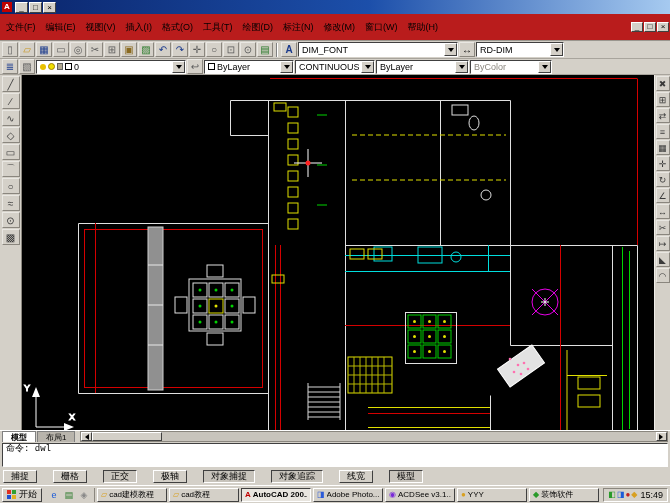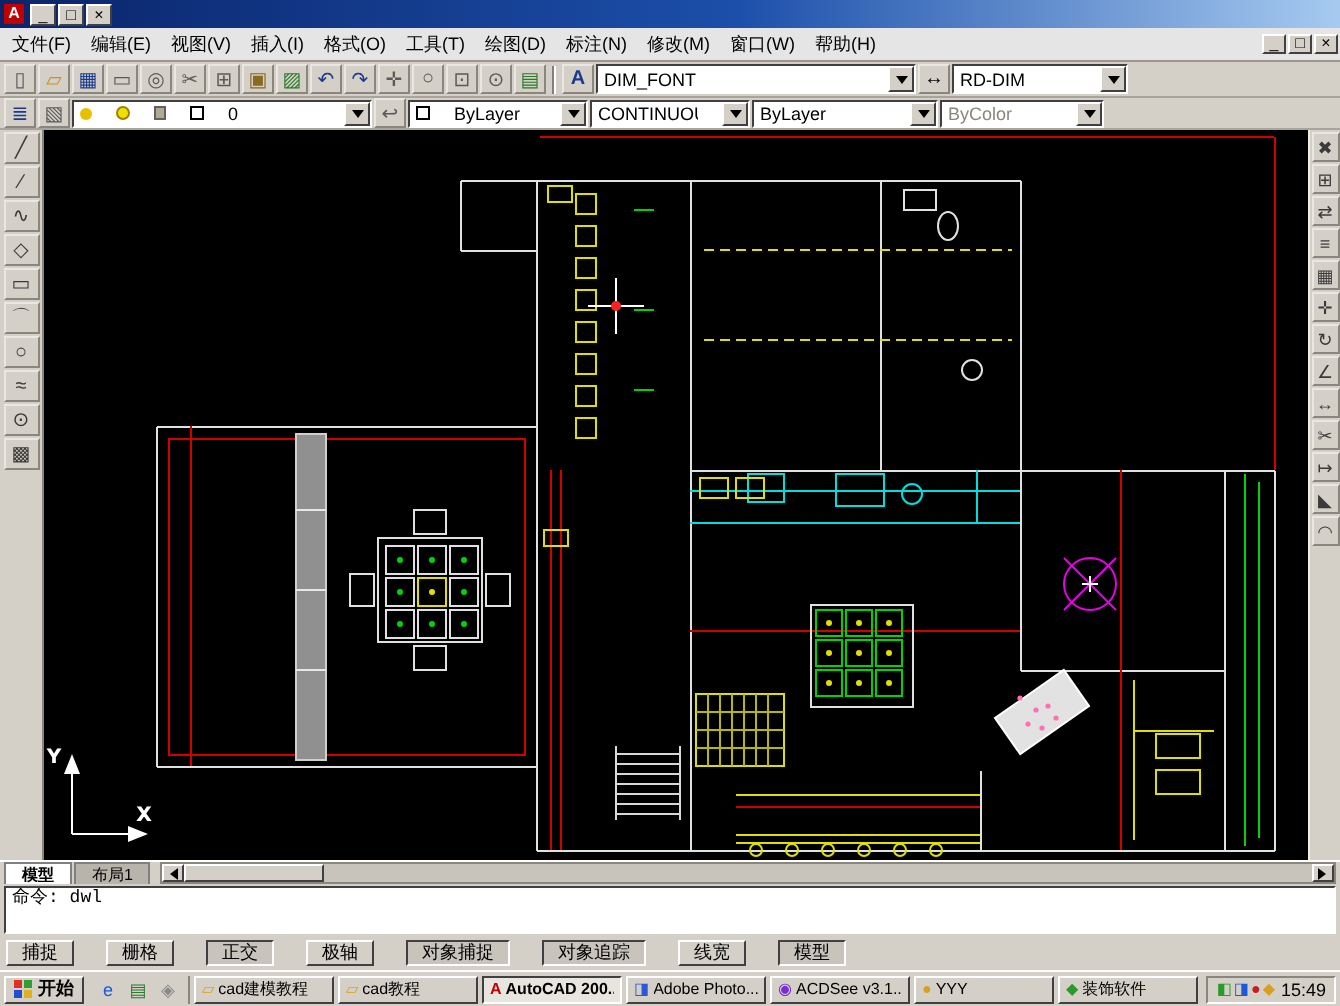--- a/index.html
+++ b/index.html
@@ -7,31 +7,31 @@
 body{font-family:"Liberation Sans",sans-serif;background:#3a6ea5}
 .win{width:670px;height:503px;display:flex;flex-direction:column;background:#d4d0c8;font-size:9px;color:#000}
 
 .titlebar{height:14px;flex:0 0 auto;display:flex;align-items:center;gap:3px;padding:0 2px;background:linear-gradient(90deg,#0a246a 0%,#1c4faa 55%,#a6caf0 100%);color:#fff}
 .app-icon{width:10px;height:10px;background:#c00000;color:#fff;font-size:8px;font-weight:bold;line-height:10px;text-align:center;flex:0 0 auto}
 .title-text{flex:1;font-weight:bold;font-size:8px;white-space:nowrap;overflow:hidden}
 .win-btns{display:flex;gap:1px;flex:0 0 auto}
 .wbtn{width:13px;height:11px;background:#d4d0c8;border:1px solid;border-color:#fff #404040 #404040 #fff;color:#000;font-size:8px;line-height:9px;text-align:center}
 .wbtn.sm{width:12px;height:10px;line-height:8px}
 
-.menubar{height:17px;flex:0 0 auto;display:flex;align-items:center;padding:0 1px;background:#e5e5e5;border-bottom:1px solid #9a968e}
+.menubar{height:27px;flex:0 0 auto;display:flex;align-items:center;padding:0 1px;background:#b91c1c;border-bottom:1px solid #9a968e}
 .menus{display:flex;flex:1;min-width:0}
 .menu-item{padding:0 5px;line-height:13px;white-space:nowrap}
 
 .toolbar{flex:0 0 auto;display:flex;align-items:center;gap:1px;padding:1px 2px;background:#d4d0c8;border-bottom:1px solid #a8a49c}
 .row1{height:18px}
 .row2{height:16px}
 .icons{display:flex;gap:1px;align-items:center}
 .tbtn{width:16px;height:15px;display:flex;align-items:center;justify-content:center;font-size:10px;font-style:normal;background:#d4d0c8;border:1px solid;border-color:#e9e7e2 #8a867e #8a867e #e9e7e2}
 .tsep{width:0;height:14px;border-left:1px solid #808080;border-right:1px solid #fff;margin:0 2px}
-.combo{height:15px;display:flex;align-items:center;gap:12px;background:#fff;border:1px solid;border-color:#404040 #fff #fff #404040;padding-left:3px}
+.combo{height:15px;display:flex;align-items:center;gap:2px;background:#fff;border:1px solid;border-color:#404040 #fff #fff #404040;padding-left:3px}
 .row2 .combo{height:14px}
 .combo-text{flex:1;min-width:0;font-size:9px;white-space:nowrap;overflow:hidden}
 .combo.disabled .combo-text{color:#8a867e}
 .combo-btn{width:13px;height:100%;flex:0 0 auto;background:#d4d0c8;border:1px solid;border-color:#fff #404040 #404040 #fff;display:flex;align-items:center;justify-content:center}
 .arr{width:0;height:0;border:3px solid transparent;border-top:4px solid #000;margin-top:4px}
 .li-dot{width:6px;height:6px;border-radius:50%;background:#e8c000;flex:0 0 auto}
 .li-sun{width:7px;height:7px;border-radius:50%;background:#f0e000;border:1px solid #a08000;flex:0 0 auto}
 .li-lock{width:6px;height:7px;background:#b0a890;border:1px solid #606060;flex:0 0 auto}
 .li-swatch{width:7px;height:7px;background:#fff;border:1px solid #000;flex:0 0 auto}
 
@@ -58,21 +58,21 @@
 .cmdline{height:26px;flex:0 0 auto;background:#d4d0c8;padding:1px 2px}
 .cmd-box{height:100%;background:#fff;border:1px solid;border-color:#404040 #fff #fff #404040;font-family:"Liberation Mono",monospace;font-size:9px;line-height:11px;padding:0 3px;overflow:hidden}
 
 .statusbar{height:17px;flex:0 0 auto;display:flex;align-items:center;gap:3px;padding:1px 3px;background:#d4d0c8}
 .coords{width:110px;height:13px;line-height:12px;padding-left:4px;border:1px solid;border-color:#8a867e #fff #fff #8a867e;font-size:9px}
 .sb-toggles{display:flex;gap:16px}
 .sb-btn{height:13px;line-height:11px;padding:0 7px;background:#d4d0c8;border:1px solid;border-color:#fff #404040 #404040 #fff;font-size:9px;white-space:nowrap}
 .sb-btn.pressed{border-color:#404040 #fff #fff #404040;background:#c8c4bc}
 
 .taskbar{height:18px;flex:0 0 auto;display:flex;align-items:center;gap:2px;padding:1px 2px;background:#d4d0c8;border-top:1px solid #fff}
-.start{height:14px;flex:0 0 auto;display:flex;align-items:center;gap:3px;padding:0 4px;background:#d4d0c8;border:1px solid;border-color:#fff #404040 #404040 #fff;font-weight:bold;font-size:9px}
+.start{height:14px;flex:0 0 auto;display:flex;align-items:center;gap:3px;padding:0 4px;background:#d4d0c8;border:1px solid;border-color:#fff #404040 #404040 #fff;font-weight:normal;font-size:9px}
 .flag{width:9px;height:9px;display:grid;grid-template-columns:1fr 1fr;grid-template-rows:1fr 1fr;gap:1px}
 .flag i{display:block}
 .flag i:nth-child(1){background:#e03020}
 .flag i:nth-child(2){background:#30a030}
 .flag i:nth-child(3){background:#2050d0}
 .flag i:nth-child(4){background:#e0b020}
 .ql{display:flex;gap:1px;padding:0 3px;border-right:1px solid #8a867e;flex:0 0 auto}
 .ql .tbtn{width:14px;height:14px;font-size:9px;border-color:#d4d0c8}
 .tb-tasks{display:flex;gap:2px;flex:1;min-width:0}
 .task{flex:1;min-width:0;max-width:70px;height:14px;display:flex;align-items:center;gap:2px;padding:0 3px;background:#d4d0c8;border:1px solid;border-color:#fff #404040 #404040 #fff;white-space:nowrap;overflow:hidden}

